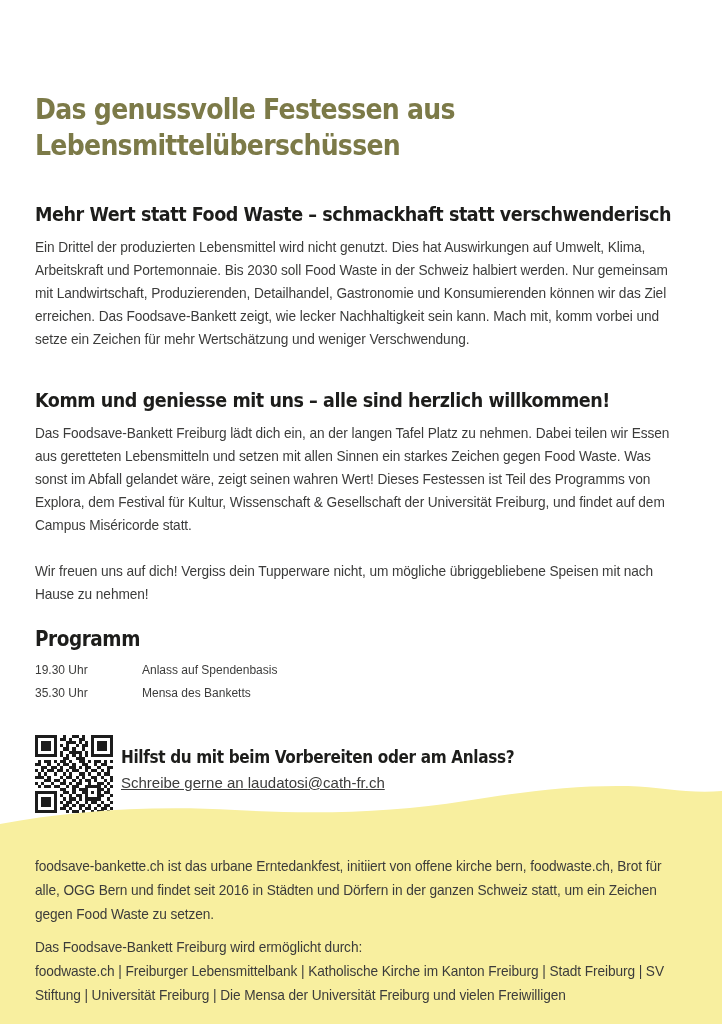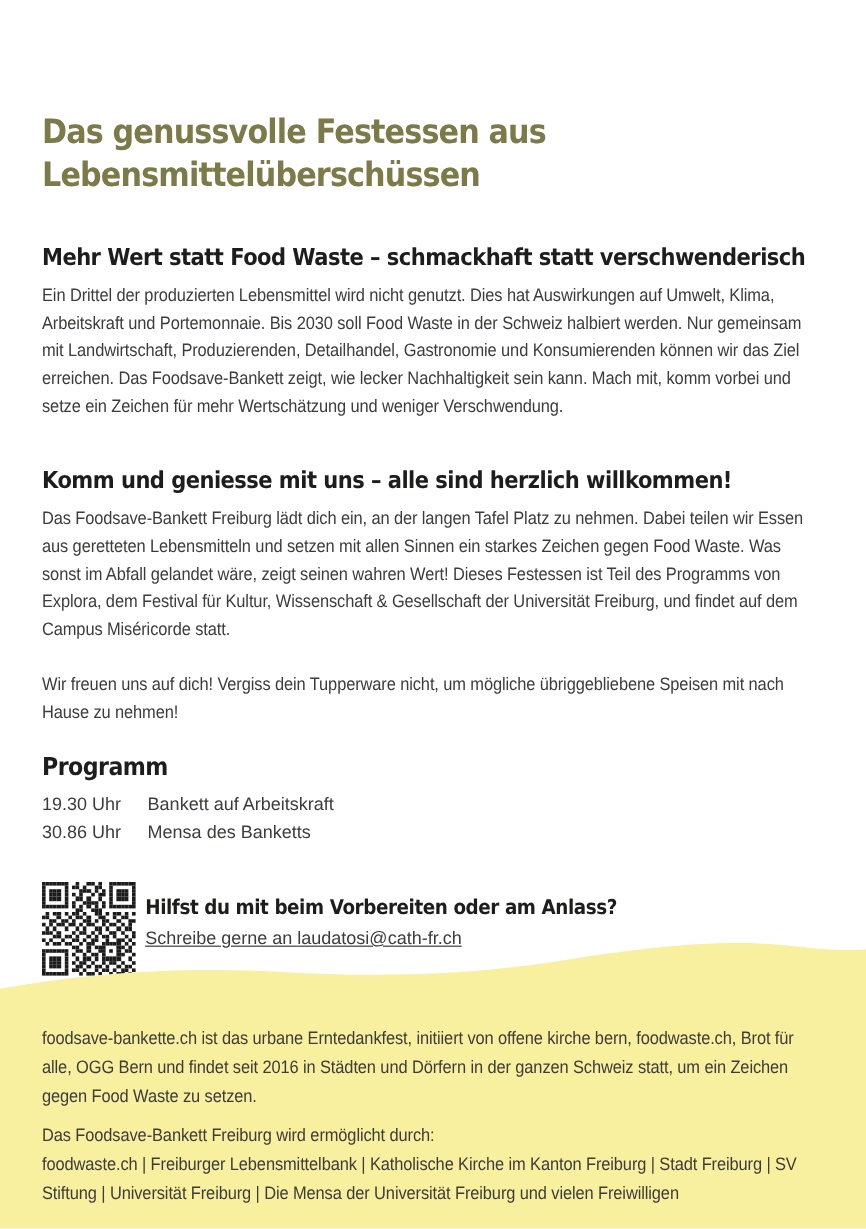--- a/index.html
+++ b/index.html
@@ -58,23 +58,24 @@
   .note-text { margin-top: 23px; }
 
   .program-heading {
     margin-top: 22px;
     font-size: 20.5px;
     line-height: 25px;
   }
   .program-list { margin-top: 7px; }
   .program-row {
     display: flex;
-    font-size: 15px;
+    font-size: 12px;
     line-height: 23px;
     color: var(--body-text);
+    gap: 19px;
   }
   .program-time { width: 88px; flex: 0 0 88px; }
 
   .help-row { display: flex; align-items: flex-start; margin-top: 30px; }
   .qr {
     width: 78px; height: 78px;
     display: grid;
     background: #ffffff;
     flex: 0 0 78px;
   }
@@ -137,24 +138,24 @@
   <p class="body-text">Ein Drittel der produzierten Lebensmittel wird nicht genutzt. Dies hat Auswirkungen auf Umwelt, Klima, Arbeitskraft und Portemonnaie. Bis 2030 soll Food Waste in der Schweiz halbiert werden. Nur gemeinsam mit Landwirtschaft, Produzierenden, Detailhandel, Gastronomie und Konsumierenden können wir das Ziel erreichen. Das Foodsave-Bankett zeigt, wie lecker Nachhaltigkeit sein kann. Mach mit, komm vorbei und setze ein Zeichen für mehr Wertschätzung und weniger Verschwendung.</p>
 
   <h2 class="section-heading">Komm und geniesse mit uns – alle sind herzlich willkommen!</h2>
   <p class="body-text">Das Foodsave-Bankett Freiburg lädt dich ein, an der langen Tafel Platz zu nehmen. Dabei teilen wir Essen aus geretteten Lebensmitteln und setzen mit allen Sinnen ein starkes Zeichen gegen Food Waste. Was sonst im Abfall gelandet wäre, zeigt seinen wahren Wert! Dieses Festessen ist Teil des Programms von Explora, dem Festival für Kultur, Wissenschaft &amp; Gesellschaft der Universität Freiburg, und findet auf dem Campus Miséricorde statt.</p>
   <p class="body-text note-text">Wir freuen uns auf dich! Vergiss dein Tupperware nicht, um mögliche übriggebliebene Speisen mit nach Hause zu nehmen!</p>
 
   <h2 class="section-heading program-heading">Programm</h2>
   <div class="program-list">
     <div class="program-row">
       <span class="program-time">19.30 Uhr</span>
-      <span class="program-label">Bankett auf Arbeitskraft</span>
+      <span class="program-label">Anlass auf Spendenbasis</span>
     </div>
     <div class="program-row">
-      <span class="program-time">30.86 Uhr</span>
+      <span class="program-time">35.30 Uhr</span>
       <span class="program-label">Mensa des Banketts</span>
     </div>
   </div>
 
   <div class="help-row">
     <div class="qr" style="grid-template-columns: repeat(25, 1fr);">
         <div class="qr-dark"></div>
         <div class="qr-dark"></div>
         <div class="qr-dark"></div>
         <div class="qr-dark"></div>

